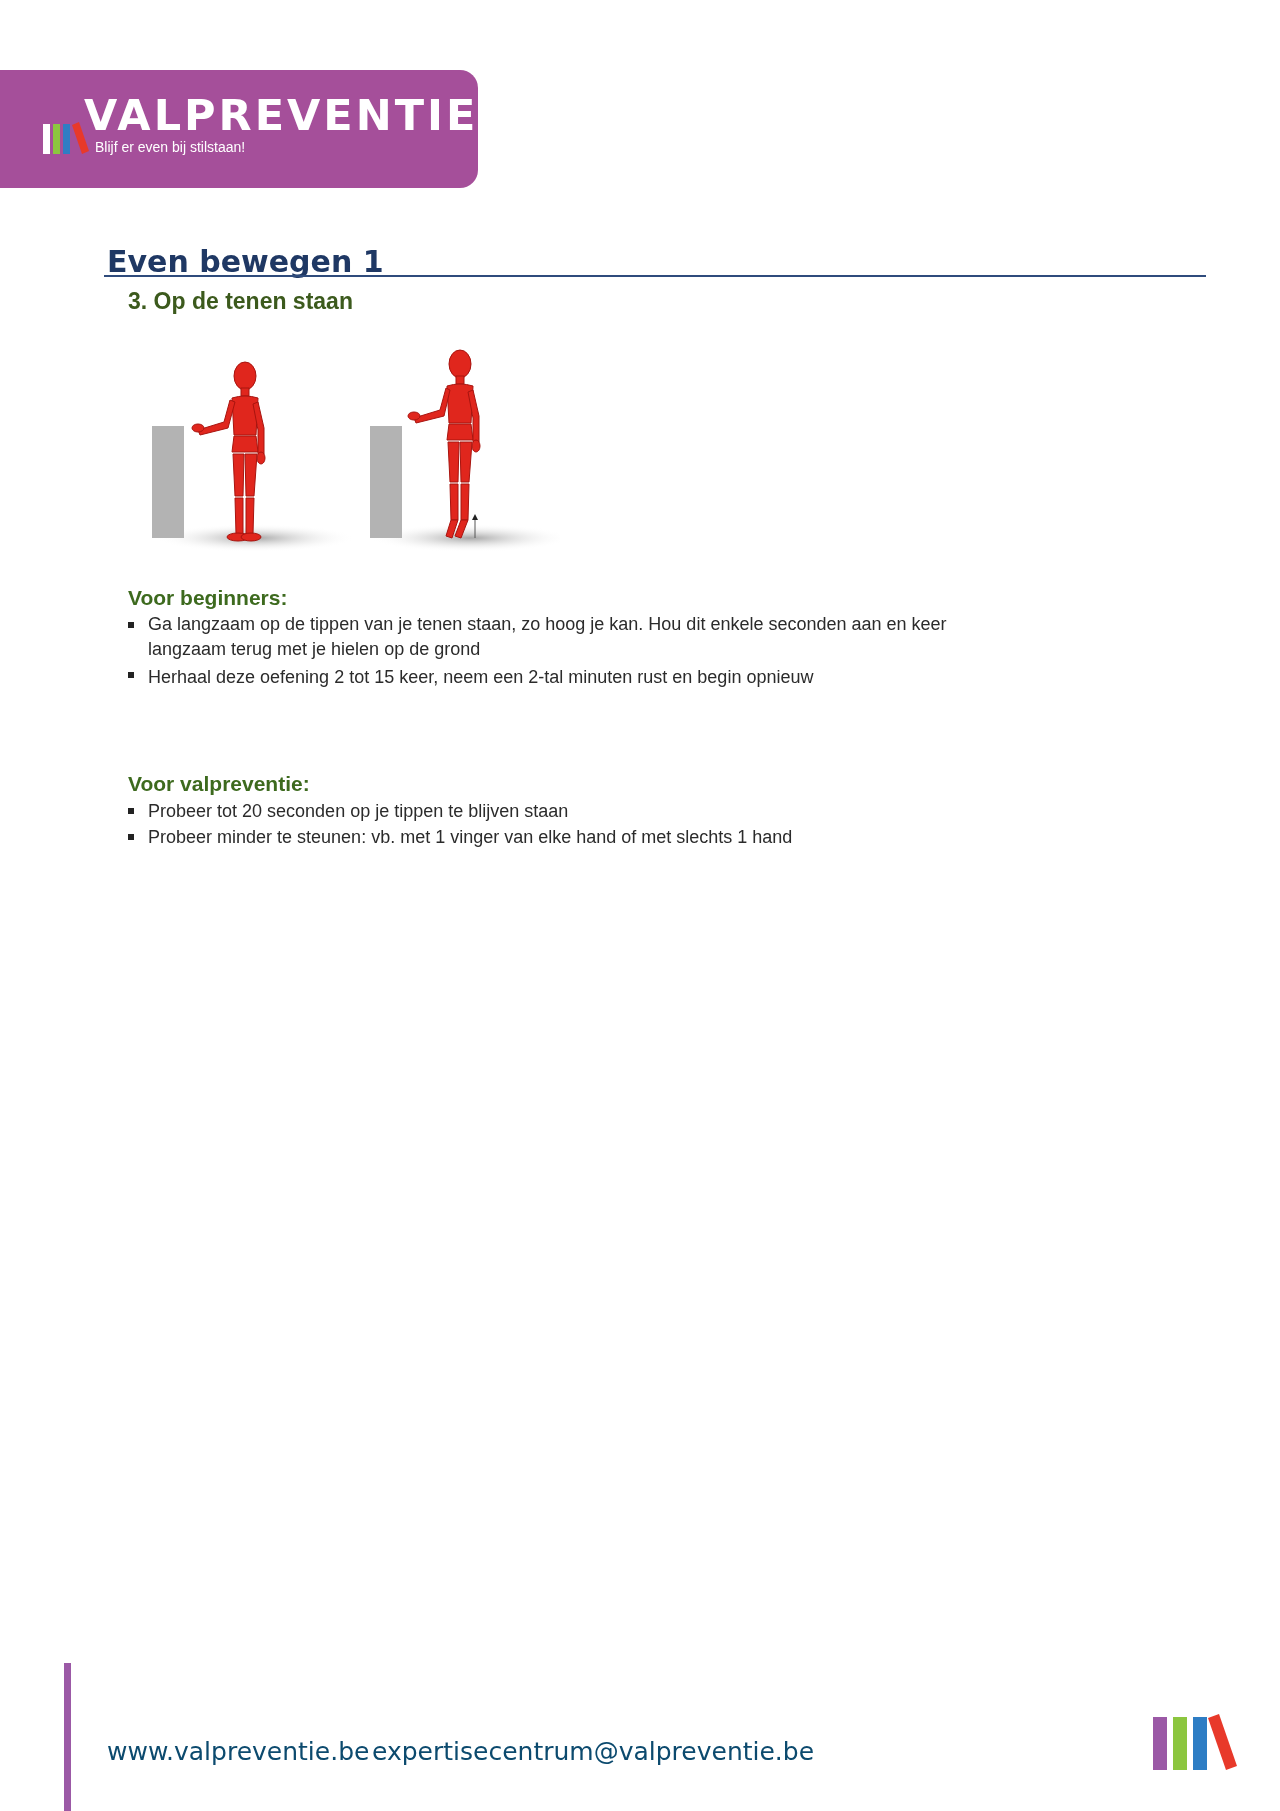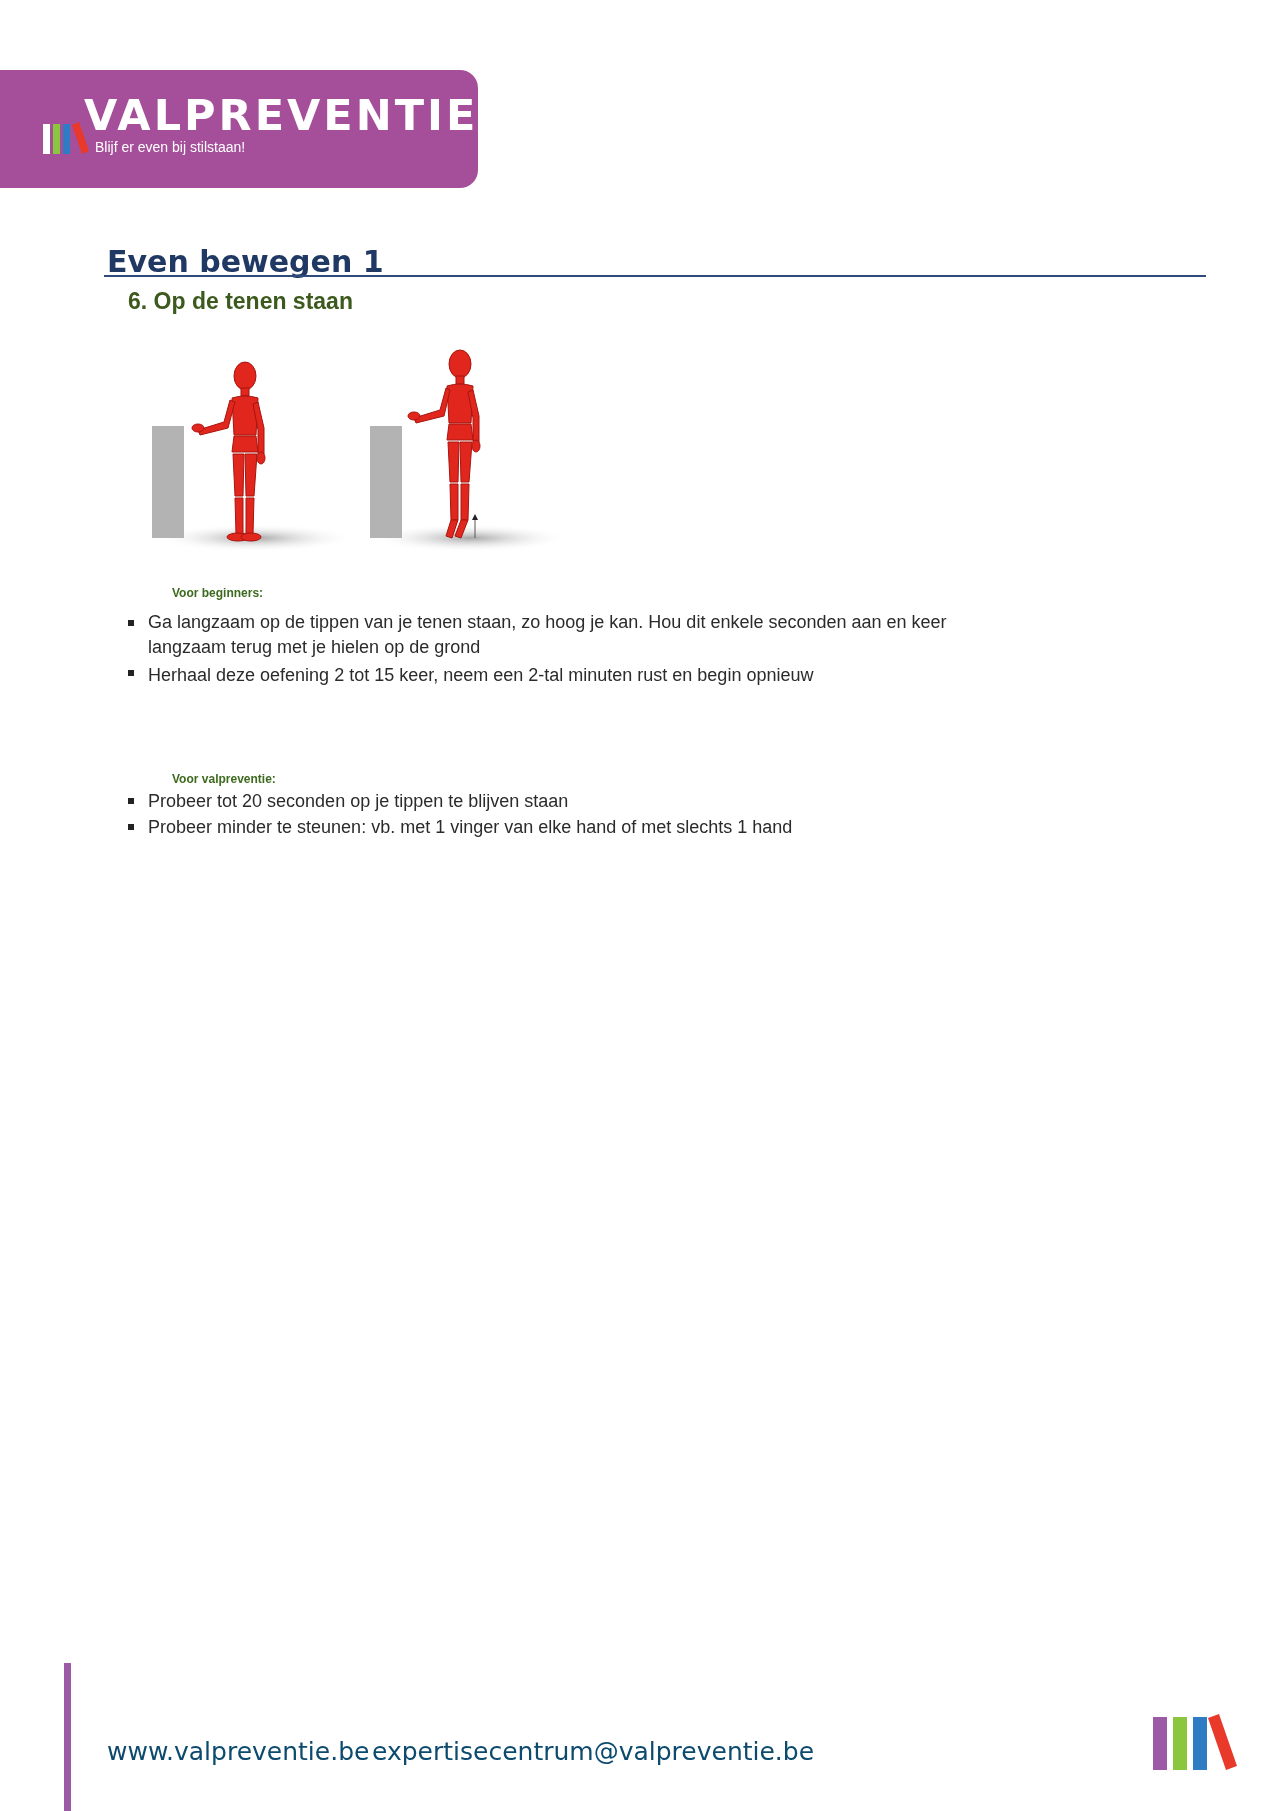--- a/index.html
+++ b/index.html
@@ -7,21 +7,21 @@
   .abs { position:absolute; }
   .banner { left:0; top:70px; width:478px; height:118px; background:#a54f9a; border-radius:0 18px 18px 0; }
   .brand-bars { left:43px; top:52px; width:48px; height:32px; }
   .brand-title { left:84px; top:24px; color:#ffffff; font-family:"DejaVu Sans", sans-serif; font-weight:bold; font-size:43px; letter-spacing:3px; line-height:1; white-space:nowrap; }
   .brand-suffix { font-size:22px; letter-spacing:0; font-family:"Liberation Sans", sans-serif; }
   .brand-tag { left:95px; top:69px; color:#ffffff; font-size:14px; white-space:nowrap; }
   .doc-title { left:107px; top:244px; color:#1f3864; font-family:"DejaVu Sans", sans-serif; font-weight:bold; font-size:30px; white-space:nowrap; }
   .rule { left:104px; top:275px; width:1102px; height:2px; background:#2f4b7c; }
   .ex-title { left:128px; top:288px; color:#3c5a1d; font-weight:bold; font-size:23px; white-space:nowrap; }
   .illustration { left:140px; top:340px; width:420px; height:220px; }
-  .sec-title { color:#3d6a1e; font-weight:bold; font-size:12px; white-space:nowrap;margin-left:44px; }
+  .sec-title { color:#3d6a1e; font-weight:bold; font-size:21px; white-space:nowrap; }
   .bullets { margin:0; padding:0; list-style:none; }
   .bullets li { position:relative; padding-left:20px; color:#2b2b2b; font-size:18px; line-height:26px; width:880px; }
   .bullets li::before { content:""; position:absolute; left:0; top:10px; width:6px; height:6px; background:#222; }
   .footer-bar { left:64px; top:1663px; width:7px; height:148px; background:#9b59a6; }
   .footer-text { top:1737px; font-family:"DejaVu Sans", sans-serif; font-size:25px; color:#0c4a6e; white-space:nowrap; }
   .footer-logo { left:1150px; top:1712px; width:90px; height:62px; }
 </style>
 </head>
 <body>
 
@@ -32,21 +32,21 @@
     <rect x="20" y="2" width="7" height="30" fill="#2e7dc4"></rect>
     <polygon points="29,3 36,0 46,29 39,32" fill="#e8392a"></polygon>
   </svg>
   <div class="abs brand-title"><span>VALPREVENTIE</span><span class="brand-suffix">.be</span></div>
   <div class="abs brand-tag">Blijf er even bij stilstaan!</div>
 </div>
 
 <div class="abs doc-title">Even bewegen 1</div>
 <div class="abs rule"></div>
 
-<div class="abs ex-title">6. Op de tenen staan</div>
+<div class="abs ex-title">3. Op de tenen staan</div>
 
 <svg class="abs illustration" viewBox="0 0 420 220">
   <defs>
     <radialGradient id="shadow" cx="50%" cy="50%" r="50%">
       <stop offset="0%" stop-color="#888" stop-opacity="0.75"></stop>
       <stop offset="100%" stop-color="#fff" stop-opacity="0"></stop>
     </radialGradient>
   </defs>
 
   <g>
@@ -91,21 +91,21 @@
     </g>
     <g>
       <line x1="335" y1="178" x2="335" y2="198" stroke="#555" stroke-width="1"></line>
       <polygon points="332,180 338,180 335,174" fill="#222"></polygon>
     </g>
   </g>
 </svg>
 
 <div class="abs" style="left:128px; top:586px;">
   <div class="sec-title">Voor beginners:</div>
-  <ul class="bullets" style="margin-top:10px;">
+  <ul class="bullets" style="margin-top:2px;">
     <li style="line-height:25px;">Ga langzaam op de tippen van je tenen staan, zo hoog je kan. Hou dit enkele seconden aan en keer langzaam terug met je hielen op de grond</li>
     <li style="line-height:30px;">Herhaal deze oefening 2 tot 15 keer, neem een 2-tal minuten rust en begin opnieuw</li>
   </ul>
 </div>
 
 <div class="abs" style="left:128px; top:772px;">
   <div class="sec-title">Voor valpreventie:</div>
   <ul class="bullets" style="margin-top:2px;">
     <li>Probeer tot 20 seconden op je tippen te blijven staan</li>
     <li>Probeer minder te steunen: vb. met 1 vinger van elke hand of met slechts 1 hand</li>

